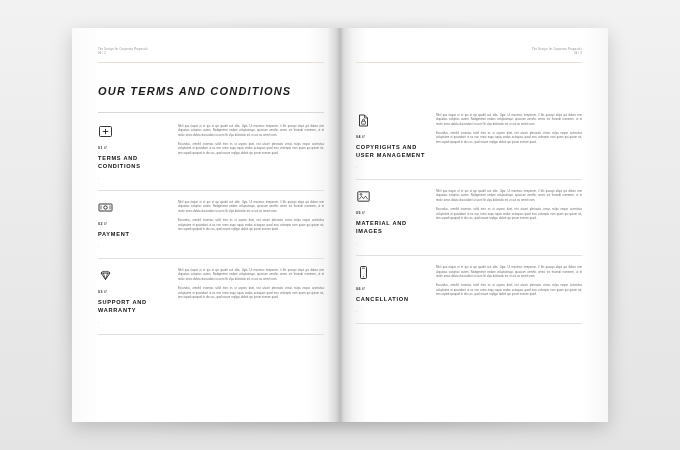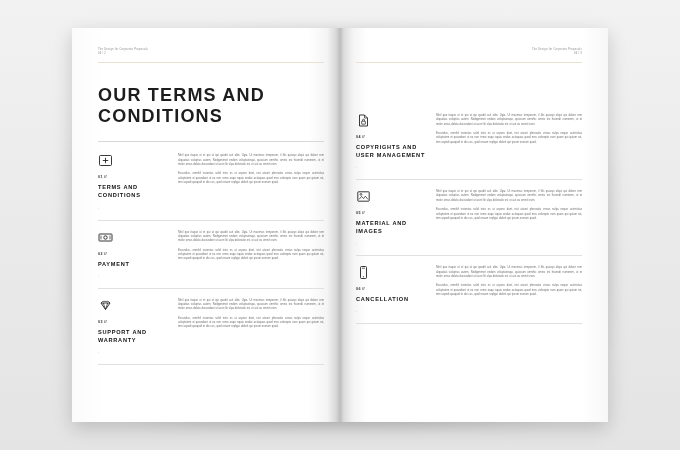--- a/index.html
+++ b/index.html
@@ -88,26 +88,27 @@
 
   .rule {
     margin-top: 5px;
     height: 1px;
     background: #e2dfd6;
   }
   .rule.accent { background: #e7e2d2; }
 
   .title {
     margin-top: 22px;
-    font-size: 18px;
+    font-size: 11px;
     font-weight: bold;
     letter-spacing: 1.2px;
     line-height: 1.18;
     color: #1d1d1d;
     text-transform: uppercase;
+    font-style: italic;
   }
   .title-rule {
     margin-top: 14px;
     height: 1px;
     background: #d8d8d8;
   }
 
   .sections {
     margin-top: 11px;
   }

